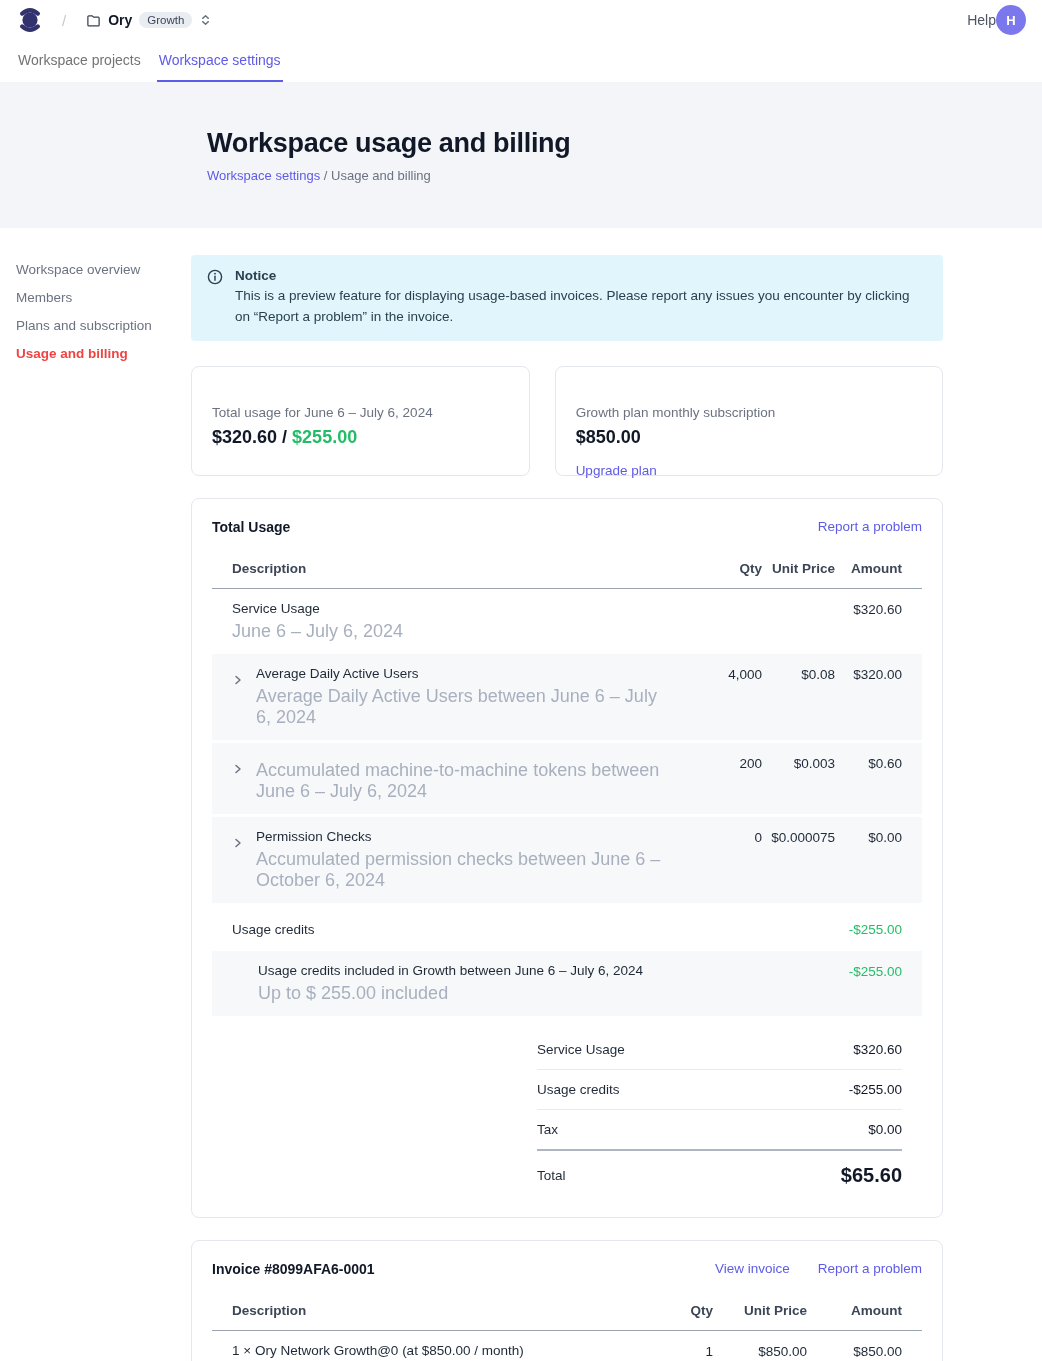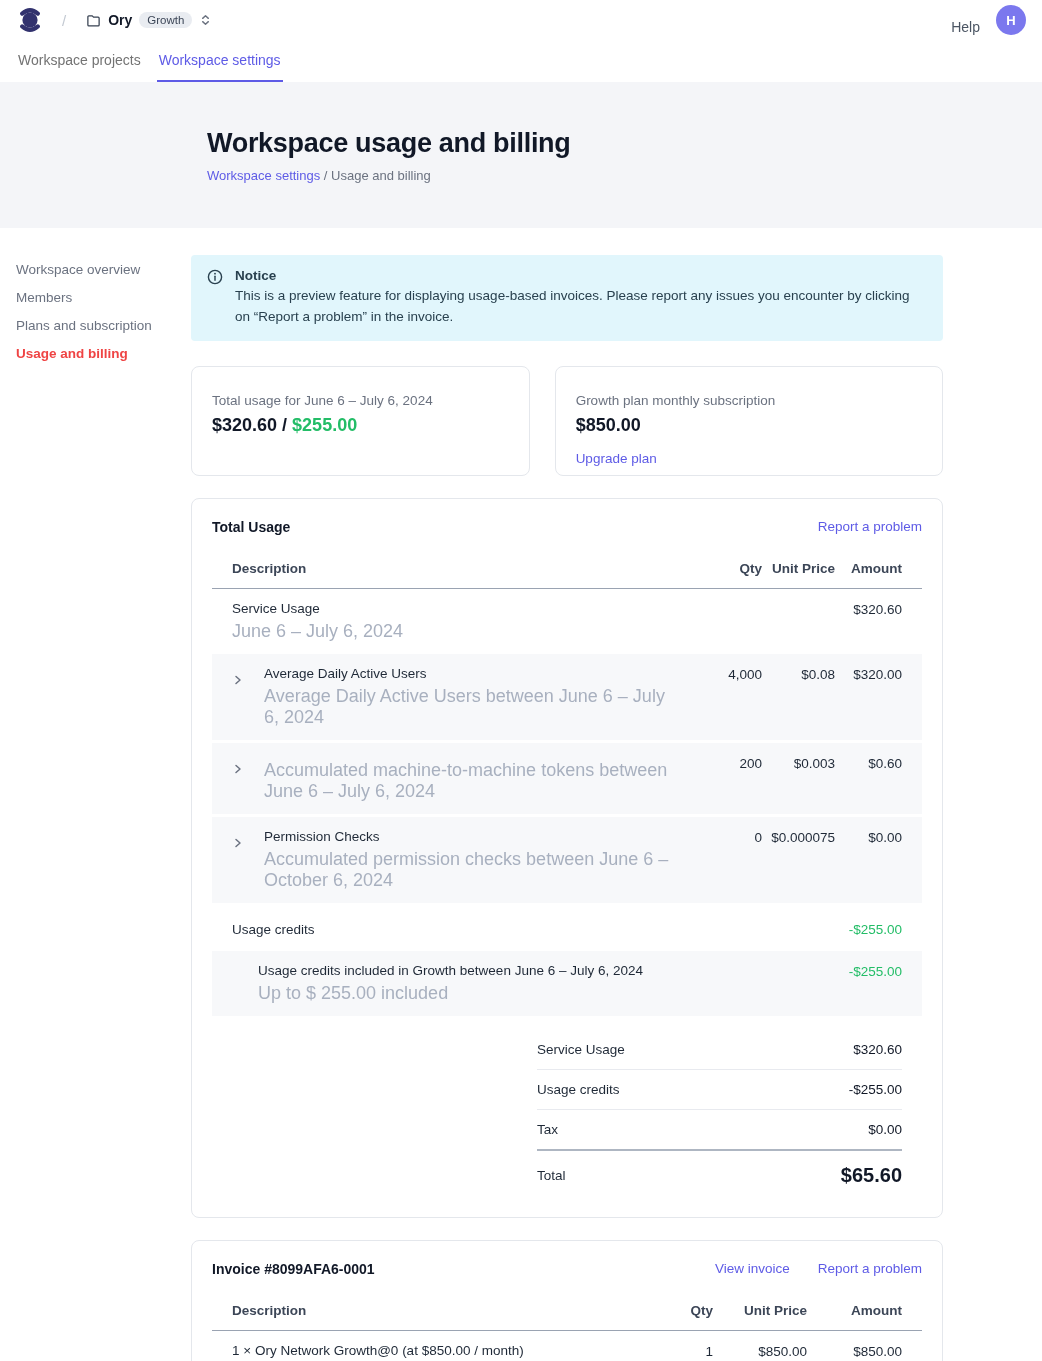--- a/index.html
+++ b/index.html
@@ -14,21 +14,21 @@
   
   .topbar { height:40px; display:flex; align-items:center; padding:0 16px; background:#fff; }
   .topbar-left { display:flex; align-items:center; gap:10px; }
   .logo { width:28px; height:28px; display:block; cursor:pointer; }
   .crumb-sep { color:#c3c9d2; font-size:15px; margin:0 6px 0 8px; }
   .ws-switch { display:flex; align-items:center; gap:7px; cursor:pointer; padding:3px 4px; border-radius:6px; }
   .ws-name { font-size:14px; font-weight:600; color:#111827; }
   .plan-badge { background:#e9ecf1; color:#3c4657; font-size:11.5px; font-weight:500;
     padding:2px 8px; border-radius:10px; }
   .updown { width:13px; height:14px; }
-  .topbar-right { margin-left:auto; display:flex; align-items:flex-end; gap:16px; }
+  .topbar-right { margin-left:auto; display:flex; align-items:center; }
   .help-link { color:#4b5563; font-size:14px; cursor:pointer; }
   .avatar { width:30px; height:30px; border-radius:50%; background:#7b78ee; color:#fff;
     display:flex; align-items:center; justify-content:center; font-size:13px; font-weight:600; cursor:pointer; }
 
   
   .tabsbar { display:flex; gap:14px; padding:0 16px; background:#fff; height:42px; align-items:flex-end; }
   .tab { font-size:14px; padding:10px 2px 12px 2px; color:#737373; cursor:pointer; border-bottom:2px solid transparent; }
   .tab.active { color:#5e5be6; font-weight:500; border-bottom-color:#5e5be6; }
 
   
@@ -45,21 +45,21 @@
   .main { width:752px; flex:none; padding:27px 0 40px 0; }
 
   
   .notice { background:#e1f6fc; border-radius:4px; padding:13px 16px; display:flex; gap:12px; color:#29414f; }
   .notice-icon { flex:none; width:16px; height:16px; margin-top:1px; }
   .notice-title { font-weight:700; font-size:13.5px; margin-bottom:3px; }
   .notice-body { font-size:13.5px; line-height:1.55; max-width:690px; }
 
   
   .cards-row { display:flex; gap:25px; margin-top:25px; }
-  .mini-card { border:1px solid #e4e7ec; border-radius:8px; height:110px; padding:26px 20px; background:#fff; }
+  .mini-card { border:1px solid #e4e7ec; border-radius:8px; height:110px; padding:38px 20px; background:#fff; }
   .mini-card.c1 { width:364px; }
   .mini-card.c2 { width:418px; }
   .mini-label { color:#6b7280; font-size:13.5px; margin-bottom:7px; }
   .mini-amount { font-size:18px; font-weight:600; color:#111827; }
   .mini-amount .sep { font-weight:600; }
   .green { color:#23bd67; }
   .upgrade-link { display:inline-block; margin-top:15px; color:#5e5be6; font-size:13.5px; cursor:pointer; }
 
   
   .big-card { border:1px solid #e4e7ec; border-radius:8px; background:#fff; padding:20px; margin-top:22px; }
@@ -76,21 +76,21 @@
   .u-amt { width:67px; text-align:right; }
   .i-qty { width:80px; text-align:right; }
   .i-unit { width:94px; text-align:right; }
   .i-amt { width:95px; text-align:right; }
 
   .trow { display:flex; align-items:flex-start; padding:12px 20px; }
   .trow .amts { padding-top:1px; }
   .row-title { font-size:13.5px; color:#1f2937; }
   .row-sub { font-size:18px; color:#a8b0bf; margin-top:5px; }
   .gray-row { background:#f7f8fa; margin-bottom:3px; }
-  .gray-row .desc-wrap { display:flex; gap:20px; }
+  .gray-row .desc-wrap { display:flex; gap:12px; }
   .chev { width:12px; height:12px; margin-top:8px; flex:none; cursor:pointer; }
   .indent { padding-left:26px; }
 
   
   .summary { width:365px; margin:14px 20px 4px auto; }
   .sum-row { display:flex; align-items:center; justify-content:space-between; padding:12px 0; border-bottom:1px solid #e8eaef; }
   .sum-row:last-child { border-bottom:none; }
   .sum-row.pre-total { border-bottom:2px solid #aeb6c2; }
   .sum-label { font-size:13.5px; color:#1f2937; }
   .sum-value { font-size:13.5px; color:#111827; }

